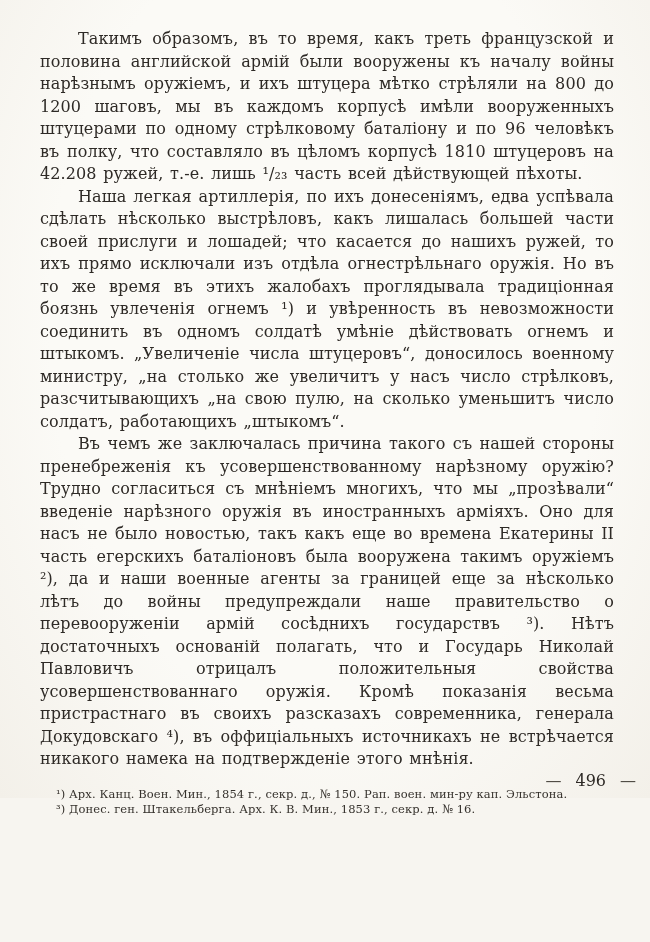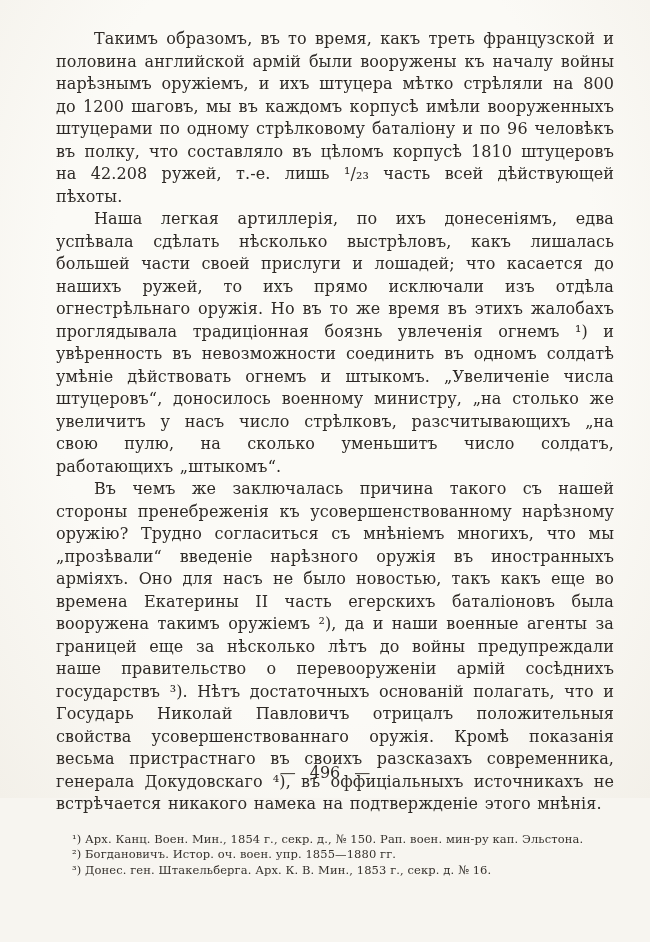--- a/index.html
+++ b/index.html
@@ -15,21 +15,21 @@
     overflow: hidden;
   }
 
   .page {
     position: relative;
     width: 650px;
     height: 798px;
     background:
       radial-gradient(ellipse at 50% 40%, #fbfaf6 60%, #f3f0e9 100%);
     color: #2e2a26;
-    padding: 28px 36px 0 56px;
+    padding: 28px 36px 0 40px;
   }
 
   .body-text p {
     font-size: 16px;
     line-height: 22.5px;
     text-align: justify;
     text-indent: 38px;
     word-spacing: 0.09em;
     letter-spacing: 0.1px;
   }
@@ -44,22 +44,22 @@
     font-size: 11.5px;
     line-height: 15.5px;
     letter-spacing: 0.1px;
     color: #35312c;
   }
 
   .page-number {
     position: absolute;
     left: 0;
     right: 0;
-    bottom: 16px;
-    text-align: center;
+    bottom: 8px;
+    text-align: right;
     font-size: 16px;
     color: #2e2a26;
   }
 
   .page-number span {
     display: inline-block;
   }
 
   .page-number .dash {
     margin: 0 14px;
@@ -72,21 +72,20 @@
 <div class="page">
 
   <div class="body-text">
     <p>Такимъ образомъ, въ то время, какъ треть французской и половина английской армій были вооружены къ началу войны нарѣзнымъ оружіемъ, и ихъ штуцера мѣтко стрѣляли на 800 до 1200 шаговъ, мы въ каждомъ корпусѣ имѣли вооруженныхъ штуцерами по одному стрѣлковому баталіону и по 96 человѣкъ въ полку, что составляло въ цѣломъ корпусѣ 1810 штуцеровъ на 42.208 ружей, т.-е. лишь ¹/₂₃ часть всей дѣйствующей пѣхоты.</p>
     <p>Наша легкая артиллерія, по ихъ донесеніямъ, едва успѣвала сдѣлать нѣсколько выстрѣловъ, какъ лишалась большей части своей прислуги и лошадей; что касается до нашихъ ружей, то ихъ прямо исключали изъ отдѣла огнестрѣльнаго оружія. Но въ то же время въ этихъ жалобахъ проглядывала традиціонная боязнь увлеченія огнемъ ¹) и увѣренность въ невозможности соединить въ одномъ солдатѣ умѣніе дѣйствовать огнемъ и штыкомъ. „Увеличеніе числа штуцеровъ“, доносилось военному министру, „на столько же увеличитъ у насъ число стрѣлковъ, разсчитывающихъ „на свою пулю, на сколько уменьшитъ число солдатъ, работающихъ „штыкомъ“.</p>
     <p>Въ чемъ же заключалась причина такого съ нашей стороны пренебреженія къ усовершенствованному нарѣзному оружію? Трудно согласиться съ мнѣніемъ многихъ, что мы „прозѣвали“ введеніе нарѣзного оружія въ иностранныхъ арміяхъ. Оно для насъ не было новостью, такъ какъ еще во времена Екатерины II часть егерскихъ баталіоновъ была вооружена такимъ оружіемъ ²), да и наши военные агенты за границей еще за нѣсколько лѣтъ до войны предупреждали наше правительство о перевооруженіи армій сосѣднихъ государствъ ³). Нѣтъ достаточныхъ основаній полагать, что и Государь Николай Павловичъ отрицалъ положительныя свойства усовершенствованнаго оружія. Кромѣ показанія весьма пристрастнаго въ своихъ разсказахъ современника, генерала Докудовскаго ⁴), въ оффиціальныхъ источникахъ не встрѣчается никакого намека на подтвержденіе этого мнѣнія.</p>
   </div>
 
   <div class="footnotes">
     <p>¹) Арх. Канц. Воен. Мин., 1854 г., секр. д., № 150. Рап. воен. мин-ру кап. Эльстона.</p>
-    <p>²) Богдановичъ. Истор. оч. воен. упр. 1855—1880 гг.</p>
     <p>³) Донес. ген. Штакельберга. Арх. К. В. Мин., 1853 г., секр. д. № 16.</p>
   </div>
 
   <div class="page-number">
     <span class="dash">—</span><span>496</span><span class="dash">—</span>
   </div>
 
 </div>
 
 </body></html>

